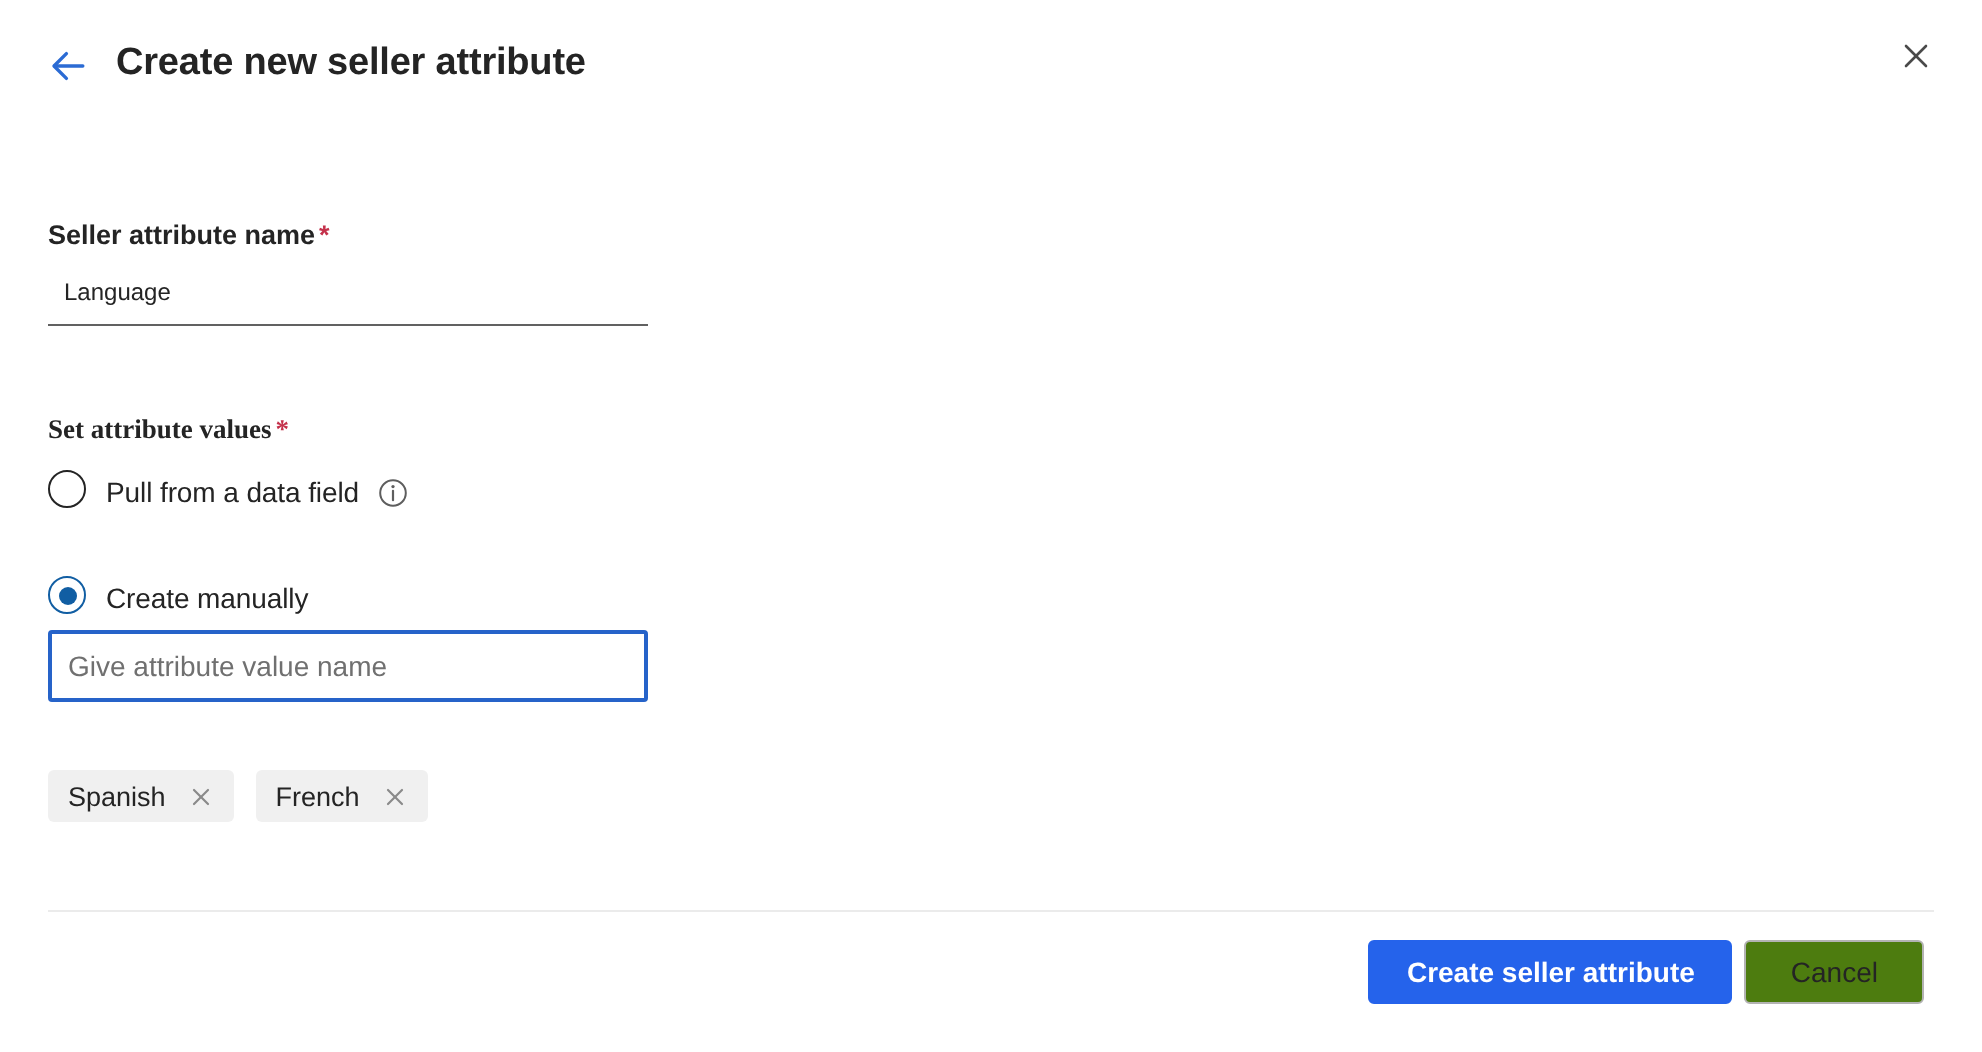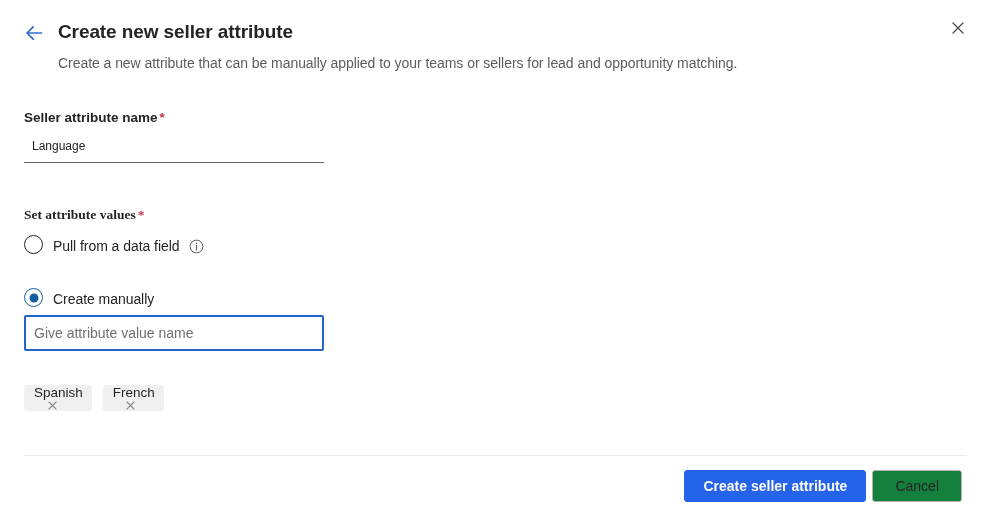--- a/index.html
+++ b/index.html
@@ -207,26 +207,26 @@
   .tags {
     position: absolute;
     left: 24px;
     top: 285px;
     display: flex;
     align-items: center;
     gap: 11px;
   }
   .tag {
     display: inline-flex;
+    align-items: center;
     background: #f0f0f0;
     border-radius: 3px;
     height: 26px;
     padding: 0 9px 0 10px;
     box-sizing: border-box;
-    flex-direction: column;
   }
   .tag-label {
     font-size: 13.5px;
     color: #242424;
     white-space: nowrap;
   }
   .tag-remove {
     margin-left: 11px;
     width: 14px;
     height: 14px;
@@ -269,21 +269,21 @@
   }
   .btn-primary {
     background: #2563eb;
     color: #ffffff;
     border: 1px solid #2563eb;
     font-weight: bold;
     padding: 0 18px;
     min-width: 180px;
   }
   .btn-secondary {
-    background: #15803d;
+    background: #4d7c0f;
     color: #242424;
     border: 1px solid #b3b3b3;
     padding: 0 22px;
     min-width: 86px;
   }
 </style>
 </head>
 <body>
 
 <div class="panel">
@@ -292,21 +292,20 @@
 
     <div class="back-arrow">
       <svg width="22" height="22" viewBox="0 0 22 22" aria-hidden="true">
         <path d="M10.2 4.8 L4 11 L10.2 17.2" fill="none" stroke="#2b6bd4" stroke-width="1.7" stroke-linecap="round" stroke-linejoin="round"></path>
         <line x1="4.4" y1="11" x2="18.4" y2="11" stroke="#2b6bd4" stroke-width="1.7" stroke-linecap="round"></line>
       </svg>
     </div>
 
     <div class="page-title">Create new seller attribute</div>
 
-    <div class="subtitle">Create a new attribute that can be manually applied to your teams or sellers for lead and opportunity matching.</div>
 
     <div class="close-btn">
       <svg width="16" height="16" viewBox="0 0 16 16" aria-hidden="true">
         <line x1="3" y1="3" x2="13" y2="13" stroke="#4a4a4a" stroke-width="1.3" stroke-linecap="round"></line>
         <line x1="13" y1="3" x2="3" y2="13" stroke="#4a4a4a" stroke-width="1.3" stroke-linecap="round"></line>
       </svg>
     </div>
   </div>
 
   <div class="form-body">

